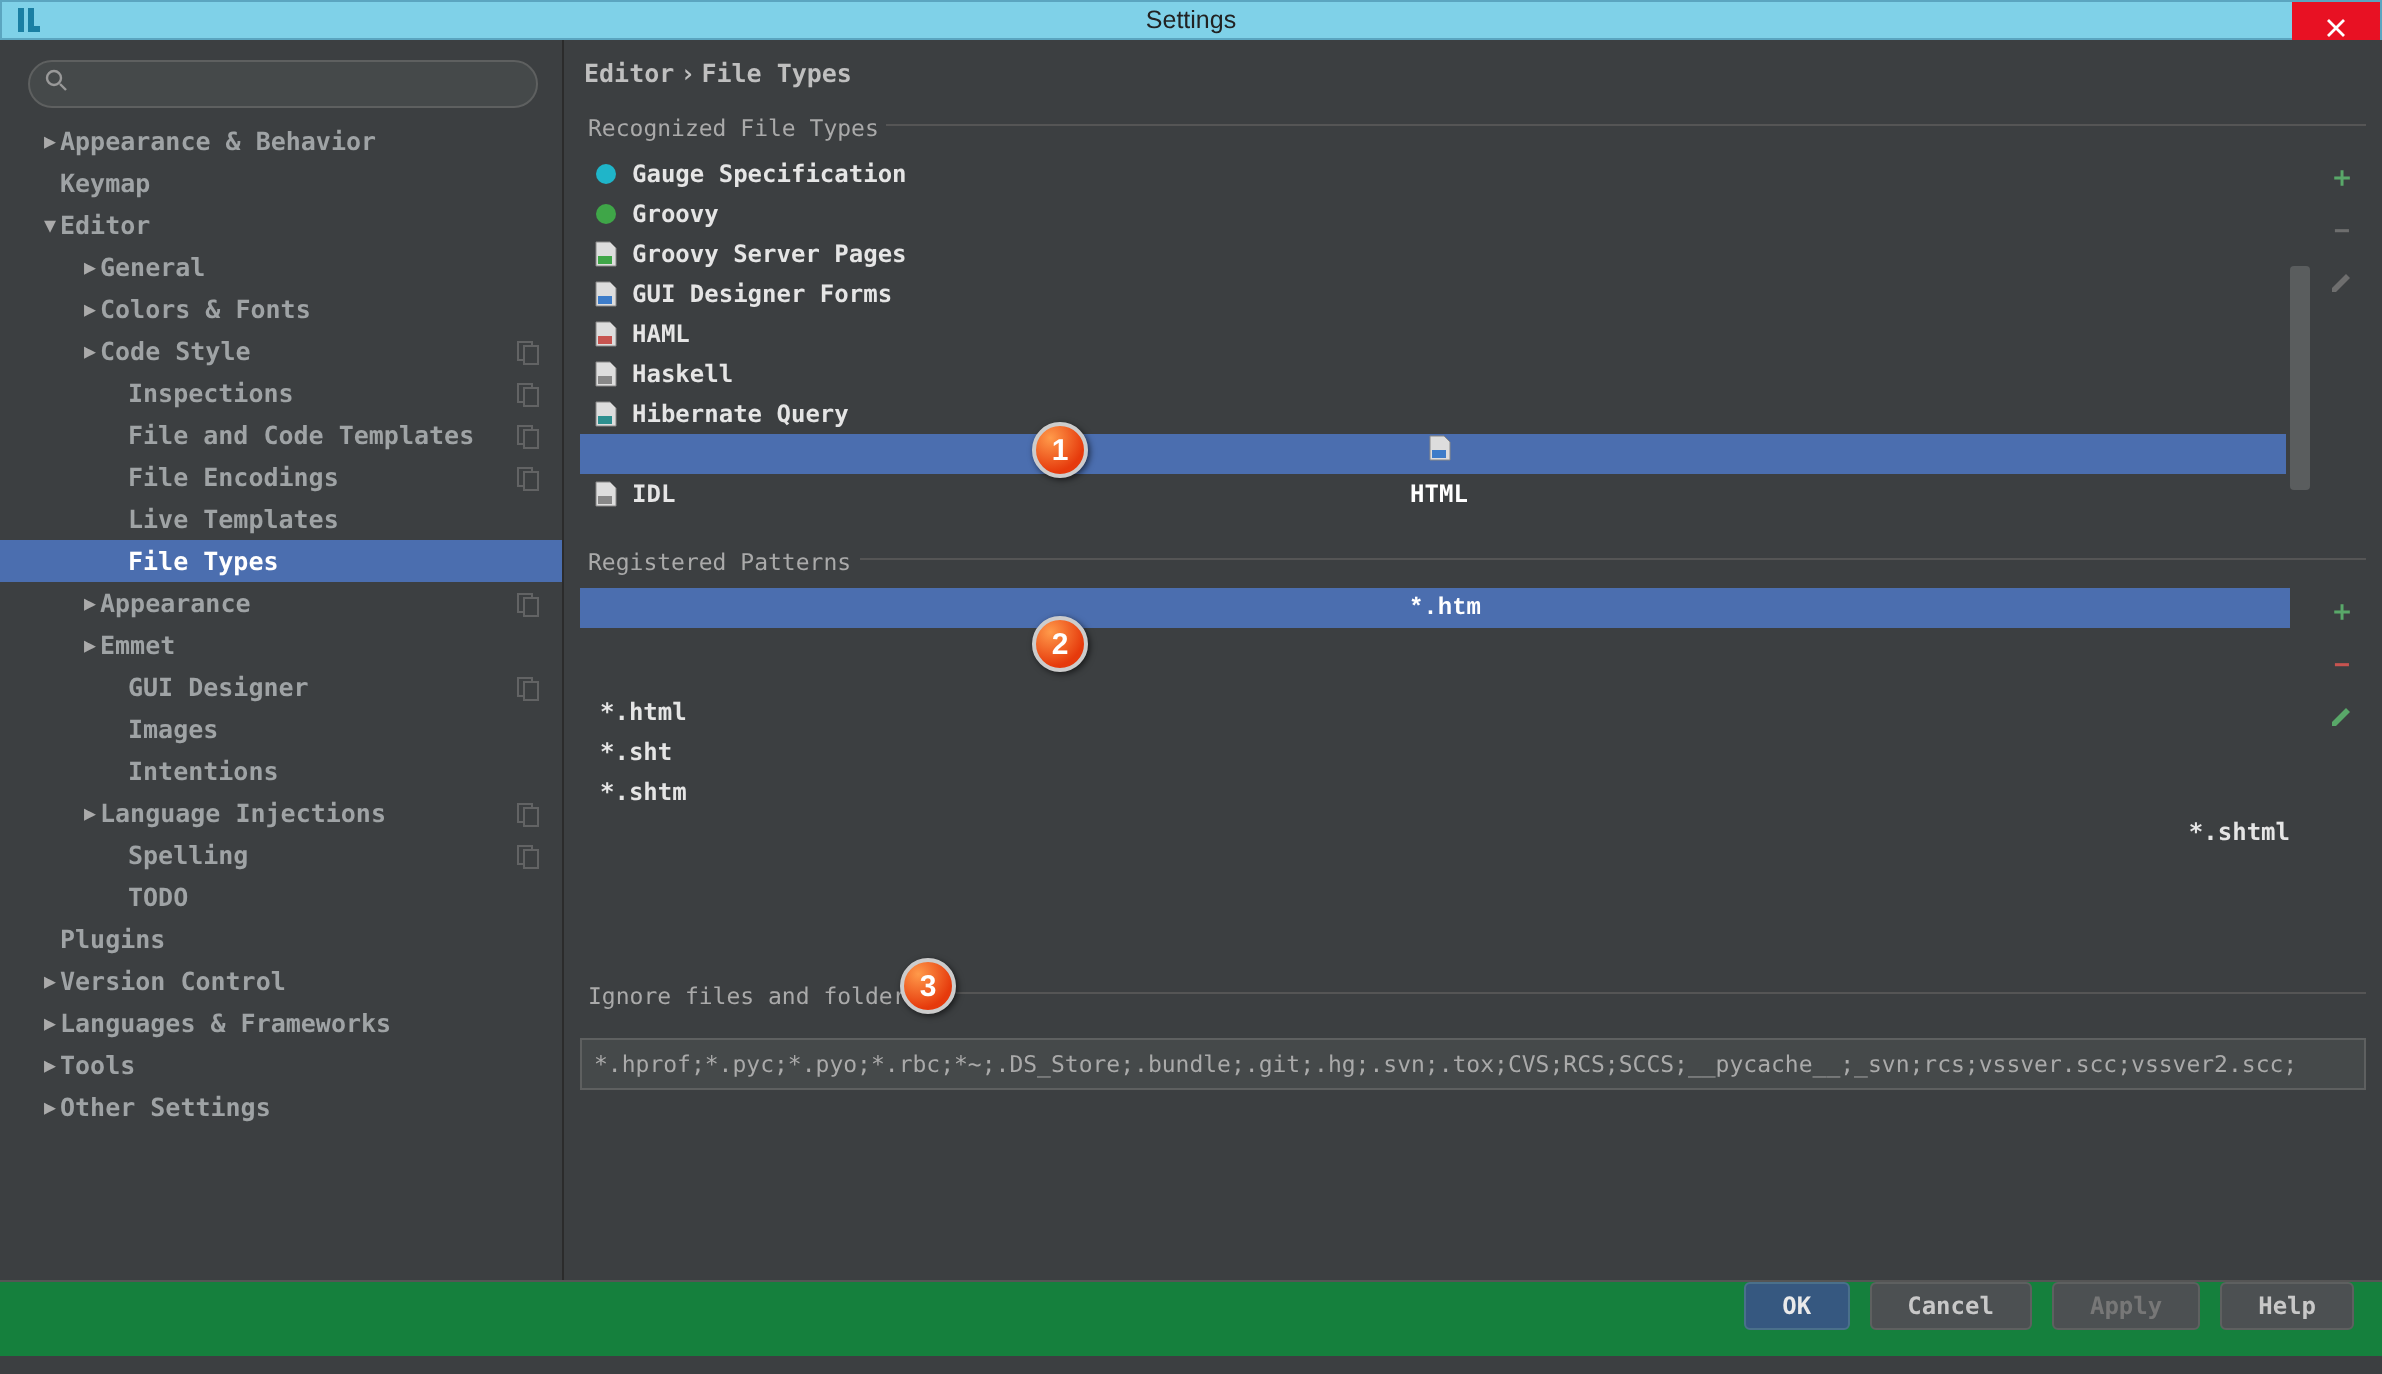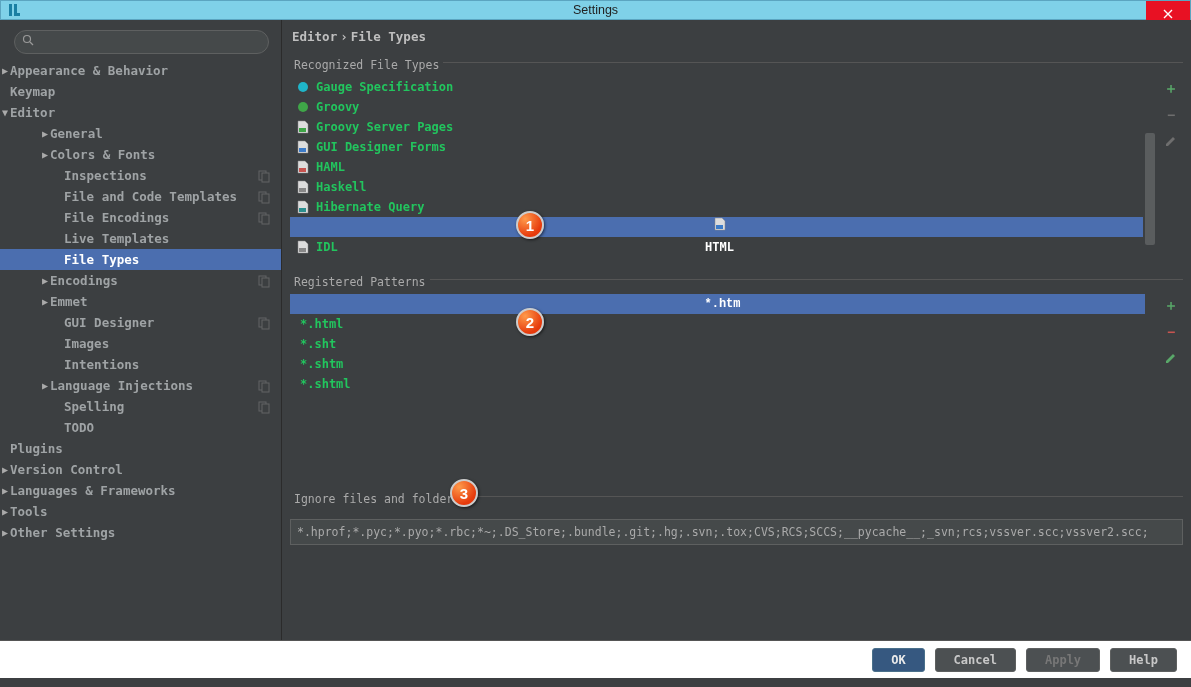--- a/index.html
+++ b/index.html
@@ -20,56 +20,56 @@
 .sidebar { width: 282px; background:#3c3f41; border-right:1px solid #2b2b2b; display:flex; flex-direction:column; }
 .search-wrap { padding: 10px 12px 6px 14px; }
 .search-input { width: 100%; height: 24px; border-radius:12px; background:#45494a; border:1px solid #5e6060; padding: 2px 10px 2px 28px; color:#bbb; font-size:12px; outline:none; }
 .search-wrap { position:relative; }
 .search-wrap .mag { position:absolute; left:22px; top:14px; color:#888; font-size:12px;}
 
 .tree { font-family: "Consolas","Menlo","DejaVu Sans Mono",monospace; font-size: 12.5px; font-weight:bold; color:#9fa3a5; overflow:auto; flex:1; }
 .tree-item { height:21px; line-height:21px; white-space:nowrap; position:relative; cursor:pointer;}
 .tree-item .arrow { display:inline-block; width:10px; text-align:center; color:#aaa; font-size:10px; position:relative; top:-1px;}
 .tree-item .copy-ind { position:absolute; right:10px; top:3px; width:14px; height:14px; opacity:0.5;}
-.lvl0 { }
+.lvl0 { padding-left: 20px; }
 .lvl1 { padding-left: 40px; }
 .lvl2 { padding-left: 54px; }
 .tree-item.selected { background:#4b6eaf; color:#fff; }
 .tree-item.expanded > .arrow::before { content:"▼"; }
 .tree-item.collapsed > .arrow::before { content:"▶"; }
 .tree-item.leaf > .arrow { visibility:hidden; }
 
 
 .panel { flex:1; display:flex; flex-direction:column; background:#3c3f41; }
 
 .breadcrumb { height: 30px; padding: 9px 10px 0 10px; font-family: "Consolas","Menlo",monospace; font-size:12.5px; font-weight:bold; color:#bfbfbf;}
 .breadcrumb .sep { margin: 0 3px; color:#bfbfbf;}
 .section-frame { border-top:1px solid #555; margin: 12px 8px 0 8px; position:relative; padding-top:0;}
 .section-label { position:relative; top:-8px; background:#3c3f41; font-family:"Consolas","Menlo",monospace; font-size:11.5px; color:#aaa; padding:0 4px;}
 
 
 .list-container { display:flex; margin: -4px 8px 0 8px; }
 .file-list { flex:1; height: 190px; background:#3c3f41; border:none; overflow:hidden; position:relative;}
-.file-row { height:20px; line-height:20px; padding-left:6px; display:flex; align-items:center; gap:6px; font-family:"Consolas","Menlo",monospace; font-size:12px; font-weight:bold; color:#22c55e; cursor:pointer;}
+.file-row { height:20px; line-height:20px; padding-left:6px; display:flex; align-items:center; gap:6px; font-family:"Consolas","Menlo",monospace; font-size:12px; font-weight:bold; color:#e5e5e5; cursor:pointer;}
 .file-row.selected { background:#4b6eaf; color:#fff;flex-direction:column; }
 .file-row .ficon { width:14px; height:14px; display:flex; align-items:center; justify-content:center; font-size:10px; border-radius:50%;}
 
 .side-tools { width:24px; display:flex; flex-direction:column; align-items:center; gap:10px; padding-top:4px;}
 .side-tools .tool { width:16px; height:16px; cursor:pointer; display:flex; align-items:center; justify-content:center; font-size:14px; font-weight:bold;}
 .scrollbar-v { width:14px; background:#3c3f41; position:relative; margin-right:2px;}
 .scroll-thumb { position:absolute; top:56px; left:2px; width:10px; height:112px; background:#5a5d5e; border-radius:2px;}
 
 
 .ignore-input { width: calc(100% - 16px); height: 26px; margin: 4px 8px 8px 8px; background:#45494a; border:1px solid #5e6060; color:#aaa; font-family:"Consolas","Menlo",monospace; font-size:11.5px; padding:0 6px; outline:none;}
 
 
 .callout { position:absolute; width:28px; height:28px; border-radius:50%; background: radial-gradient(circle at 30% 25%, #ff9a4a, #e63a0c 70%); border:2px solid #ccc; color:#fff; font-weight:bold; font-size:15px; display:flex; align-items:center; justify-content:center; box-shadow: 1px 1px 3px rgba(0,0,0,0.6); z-index:50; font-family: Arial,sans-serif;}
 
 
-.button-bar { height: 38px; border-top:1px solid #555; background:#ffffff; display:flex; justify-content:flex-end; align-items:center; padding-right:14px; gap:10px;}
+.button-bar { height: 38px; border-top:1px solid #555; background:#15803d; display:flex; justify-content:flex-end; align-items:flex-start; padding-right:14px; gap:10px;}
 .btn { height:24px; padding:0 18px; border:1px solid #5e6060; background:#4c5052; color:#c8c8c8; font-family:"Consolas","Menlo",monospace; font-size:12px; font-weight:bold; border-radius:3px; cursor:pointer;}
 .btn.primary { background:#365880; border-color:#4a708b; color:#eaeaea;}
 .btn.disabled { color:#777; cursor:default;}
 .rel { position:relative; }
 </style>
 </head>
 <body>
 
 <div class="titlebar">
   <span class="logo">
@@ -98,35 +98,39 @@
           </svg>
       </span>
       <input class="search-input" placeholder="" style="">
     </div>
     <div class="tree" id="tree">
         <div class="tree-item lvl0 collapsed"><span class="arrow"></span><span>Appearance &amp; Behavior</span></div>
         <div class="tree-item lvl0 leaf"><span class="arrow"></span><span>Keymap</span></div>
         <div class="tree-item lvl0 expanded"><span class="arrow"></span><span>Editor</span></div>
         <div class="tree-item lvl1 collapsed"><span class="arrow"></span><span>General</span></div>
         <div class="tree-item lvl1 collapsed"><span class="arrow"></span><span>Colors &amp; Fonts</span></div>
+        <div class="tree-item lvl1 collapsed"><span class="arrow"></span><span>Code Style</span><span class="copy-ind"><svg width="14" height="14" viewBox="0 0 14 14">
+              <rect x="2" y="2" width="7" height="9" stroke="#888" fill="none"></rect>
+              <rect x="5" y="4" width="7" height="9" stroke="#888" fill="#3c3f41"></rect>
+            </svg></span></div>
         <div class="tree-item lvl2 leaf"><span class="arrow"></span><span>Inspections</span><span class="copy-ind"><svg width="14" height="14" viewBox="0 0 14 14">
               <rect x="2" y="2" width="7" height="9" stroke="#888" fill="none"></rect>
               <rect x="5" y="4" width="7" height="9" stroke="#888" fill="#3c3f41"></rect>
             </svg></span></div>
         <div class="tree-item lvl2 leaf"><span class="arrow"></span><span>File and Code Templates</span><span class="copy-ind"><svg width="14" height="14" viewBox="0 0 14 14">
               <rect x="2" y="2" width="7" height="9" stroke="#888" fill="none"></rect>
               <rect x="5" y="4" width="7" height="9" stroke="#888" fill="#3c3f41"></rect>
             </svg></span></div>
         <div class="tree-item lvl2 leaf"><span class="arrow"></span><span>File Encodings</span><span class="copy-ind"><svg width="14" height="14" viewBox="0 0 14 14">
               <rect x="2" y="2" width="7" height="9" stroke="#888" fill="none"></rect>
               <rect x="5" y="4" width="7" height="9" stroke="#888" fill="#3c3f41"></rect>
             </svg></span></div>
         <div class="tree-item lvl2 leaf"><span class="arrow"></span><span>Live Templates</span></div>
         <div class="tree-item lvl2 leaf selected"><span class="arrow"></span><span>File Types</span></div>
-        <div class="tree-item lvl1 collapsed"><span class="arrow"></span><span>Encodings</span><span class="copy-ind"><svg width="14" height="14" viewBox="0 0 14 14">
+        <div class="tree-item lvl1 collapsed"><span class="arrow"></span><span>Appearance</span><span class="copy-ind"><svg width="14" height="14" viewBox="0 0 14 14">
               <rect x="2" y="2" width="7" height="9" stroke="#888" fill="none"></rect>
               <rect x="5" y="4" width="7" height="9" stroke="#888" fill="#3c3f41"></rect>
             </svg></span></div>
         <div class="tree-item lvl1 collapsed"><span class="arrow"></span><span>Emmet</span></div>
         <div class="tree-item lvl2 leaf"><span class="arrow"></span><span>GUI Designer</span><span class="copy-ind"><svg width="14" height="14" viewBox="0 0 14 14">
               <rect x="2" y="2" width="7" height="9" stroke="#888" fill="none"></rect>
               <rect x="5" y="4" width="7" height="9" stroke="#888" fill="#3c3f41"></rect>
             </svg></span></div>
         <div class="tree-item lvl2 leaf"><span class="arrow"></span><span>Images</span></div>
         <div class="tree-item lvl2 leaf"><span class="arrow"></span><span>Intentions</span></div>
@@ -253,30 +257,30 @@
     </div>
 
     <div class="section-frame patterns-section">
       <span class="section-label">Registered Patterns</span>
     </div>
     <div class="list-container rel">
       <div class="file-list" id="pattern-list">
           <div class="file-row selected" style="padding-left: 10px; font-family: Liberation Mono, monospace;">
             <span>*.htm</span>
           </div>
-          <div class="file-row" style="padding-left: 10px;">
+          <div class="file-row" style="padding-left: 10px; margin-top: 32px;">
             <span>*.html</span>
           </div>
           <div class="file-row" style="padding-left: 10px;">
             <span>*.sht</span>
           </div>
           <div class="file-row" style="padding-left: 10px;">
             <span>*.shtm</span>
           </div>
-          <div class="file-row" style="padding-left: 10px;">
+          <div class="file-row" style="padding-left: 10px; justify-content: flex-end;">
             <span>*.shtml</span>
           </div>
         </div>
       <div style="width:14px"></div>
       <div class="side-tools">
         <span class="tool" style="color:#59a869">＋</span>
         <span class="tool" style="color:#c75450">−</span>
         <span class="tool">
           <svg width="14" height="14" viewBox="0 0 14 14">
               <path d="M2 12 L4 12 L11 5 L9 3 L2 10 Z" fill="#59a869"></path>

